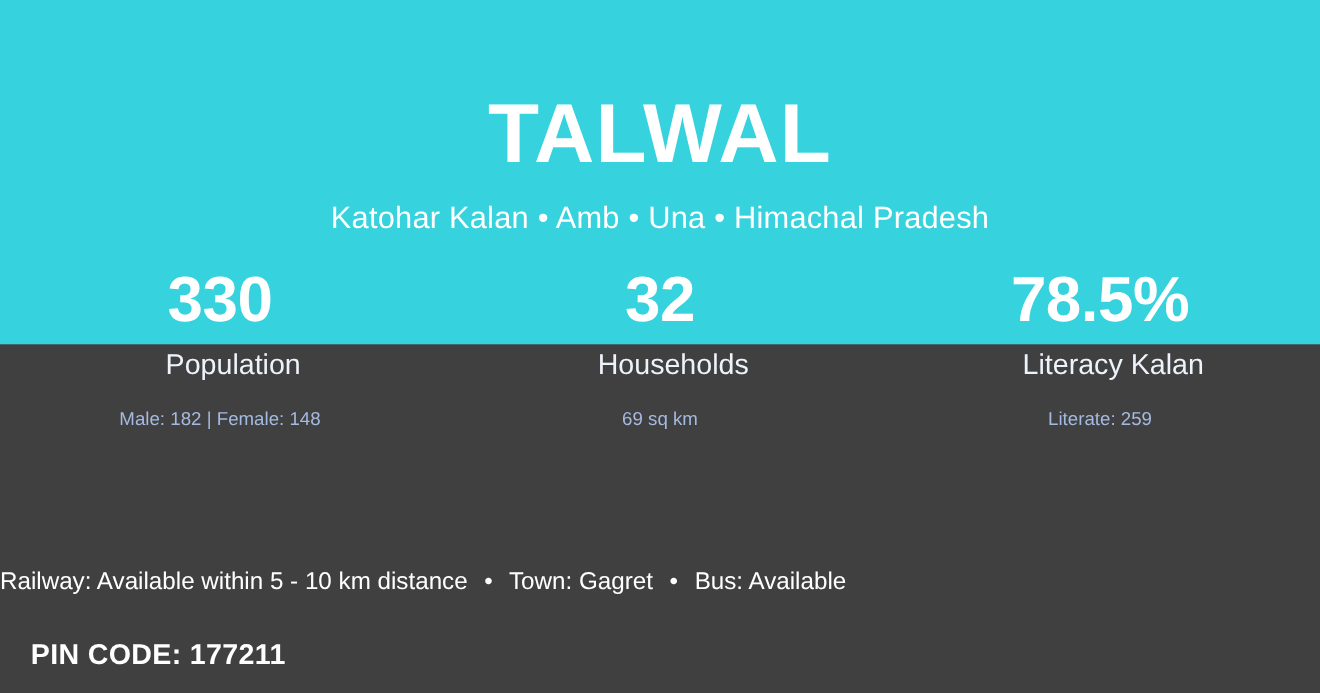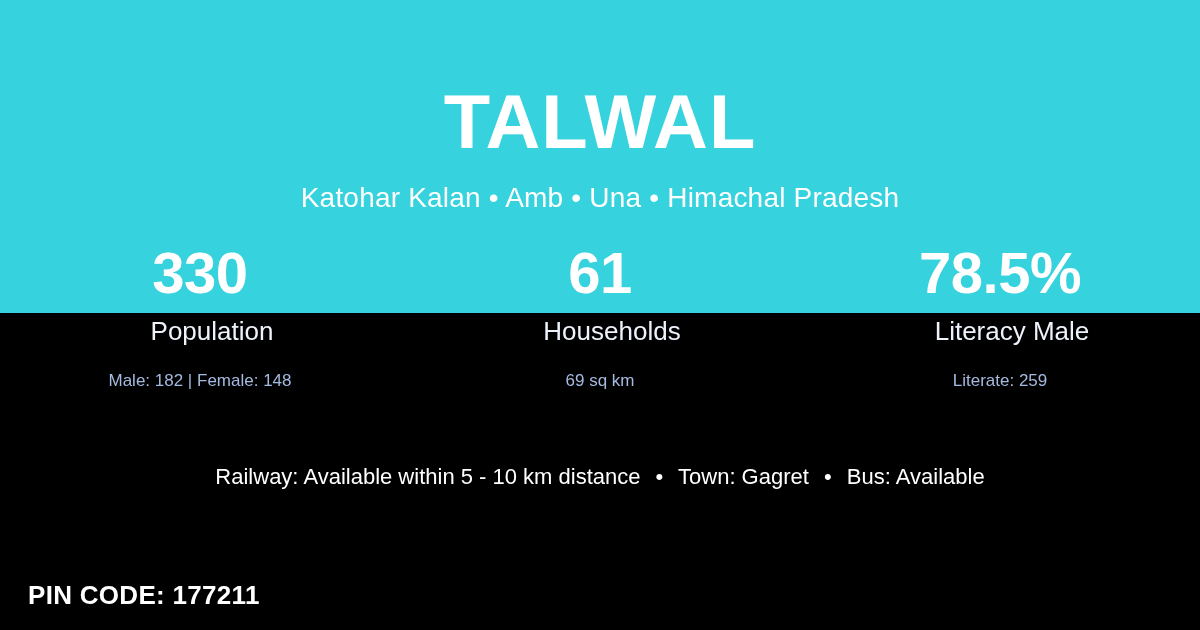--- a/index.html
+++ b/index.html
@@ -11,21 +11,21 @@
     height: 630px;
     overflow: hidden;
     font-family: "Liberation Sans", sans-serif;
     background: #2a55b0;
   }
 
   .card {
     position: relative;
     width: 1200px;
     height: 630px;
-    background: #000000;
+    background: #404040;
     overflow: hidden;
   }
 
   
   .teal-band {
     position: absolute;
     left: 0;
     top: 0;
     width: 1200px;
     height: 313px;
@@ -100,23 +100,23 @@
     font-size: 17px;
     line-height: 20px;
     font-weight: normal;
     color: #a5bae0;
   }
 
   
   .amenities {
     position: absolute;
     left: 0;
-    top: 463px;
+    top: 514px;
     width: 1200px;
-    text-align: center;
+    text-align: left;
     font-size: 22px;
     line-height: 28px;
     color: #ffffff;
   }
 
   .amenity-sep {
     padding: 0 9px;
     color: #ffffff;
   }
 
@@ -157,28 +157,28 @@
 
   <div class="stats-row">
 
     <div class="stat-col">
       <div class="stat-value">330</div>
       <div class="stat-label">Population</div>
       <div class="stat-sub">Male: 182 | Female: 148</div>
     </div>
 
     <div class="stat-col">
-      <div class="stat-value">61</div>
+      <div class="stat-value">32</div>
       <div class="stat-label">Households</div>
       <div class="stat-sub">69 sq km</div>
     </div>
 
     <div class="stat-col">
       <div class="stat-value">78.5%</div>
-      <div class="stat-label">Literacy Male</div>
+      <div class="stat-label">Literacy Kalan</div>
       <div class="stat-sub">Literate: 259</div>
     </div>
 
   </div>
 
   <div class="amenities">
     <span>Railway: Available within 5 - 10 km distance</span>
     <span class="amenity-sep">•</span>
     <span>Town: Gagret</span>
     <span class="amenity-sep">•</span>

